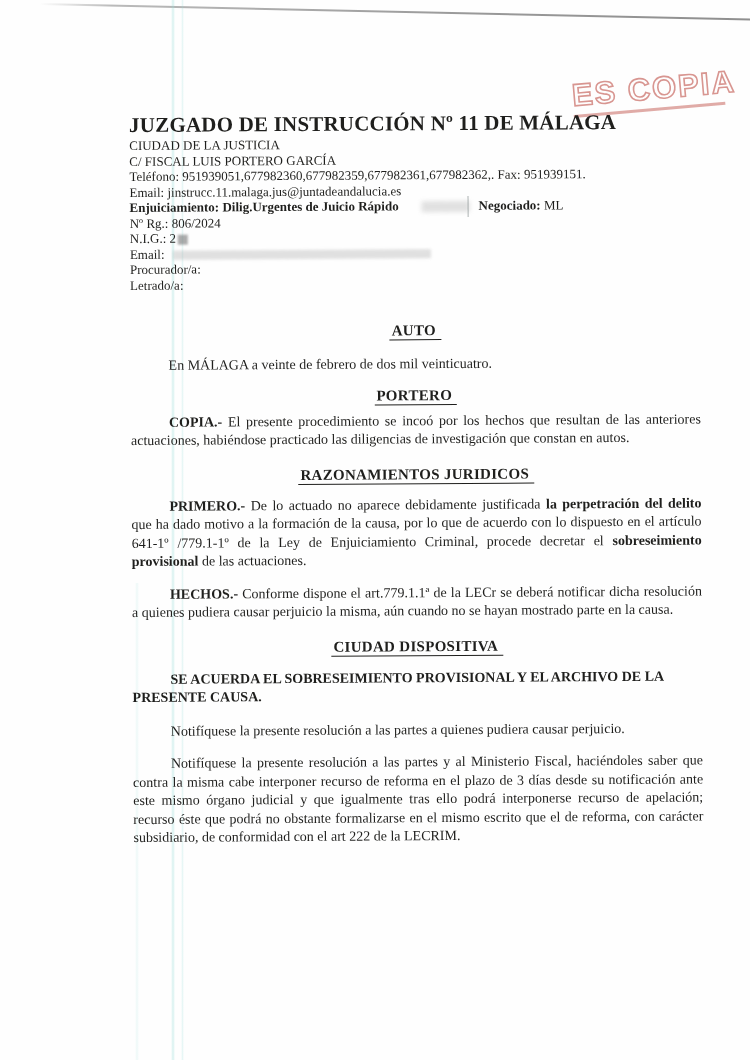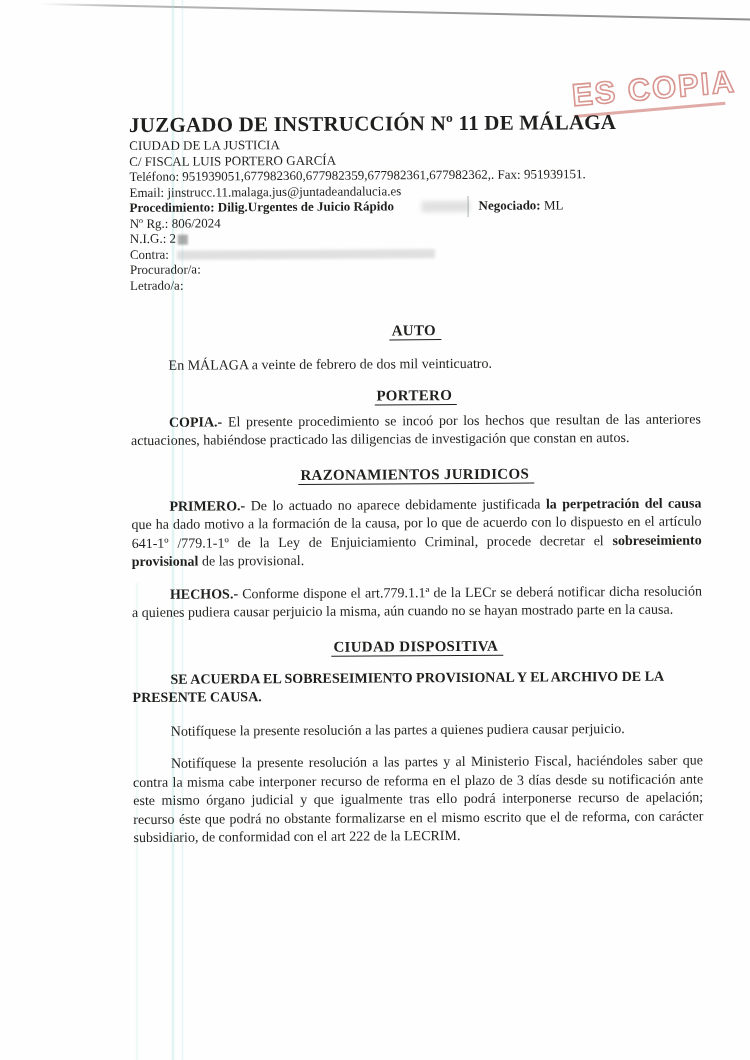--- a/index.html
+++ b/index.html
@@ -144,53 +144,53 @@
 
   <div class="content">
 
     <h1 class="court-title">JUZGADO DE INSTRUCCIÓN Nº 11 DE MÁLAGA</h1>
     <div class="hline">CIUDAD DE LA JUSTICIA</div>
     <div class="hline">C/ FISCAL LUIS PORTERO GARCÍA</div>
     <div class="hline">Teléfono: 951939051,677982360,677982359,677982361,677982362,. Fax: 951939151.</div>
     <div class="hline">Email: jinstrucc.11.malaga.jus@juntadeandalucia.es</div>
 
     <div class="hline proc-row">
-      <span class="b">Procedimiento:</span>
+      <span class="b">Enjuiciamiento:</span>
       <span class="b">Dilig.Urgentes de Juicio Rápido</span>
       <span class="redact redact-proc"></span>
       <span class="vsep"></span>
       <span class="negociado"><span class="b">Negociado:</span> <span>ML</span></span>
     </div>
 
     <div class="hline">Nº Rg.: 806/2024</div>
     <div class="hline"><span>N.I.G.: 2</span><span class="redact redact-nig"></span></div>
-    <div class="hline"><span>Contra:</span><span class="redact redact-contra"></span></div>
+    <div class="hline"><span>Email:</span><span class="redact redact-contra"></span></div>
     <div class="hline">Procurador/a:</div>
     <div class="hline">Letrado/a:</div>
 
     <div class="heading m-auto"><span class="hu">AUTO</span></div>
 
     <p class="para p-date">En MÁLAGA a veinte de febrero de dos mil veinticuatro.</p>
 
     <div class="heading m-hechos"><span class="hu">PORTERO</span></div>
 
     <p class="para just p-unico">
       <span class="b">COPIA.-</span>
       <span>El presente procedimiento se incoó por los hechos que resultan de las anteriores actuaciones, habiéndose practicado las diligencias de investigación que constan en autos.</span>
     </p>
 
     <div class="heading m-razon"><span class="hu">RAZONAMIENTOS JURIDICOS</span></div>
 
     <p class="para just p-primero">
       <span class="b">PRIMERO.-</span>
       <span>De lo actuado no aparece debidamente justificada</span>
-      <span class="b">la perpetración del causa</span>
+      <span class="b">la perpetración del delito</span>
       <span>que ha dado motivo a la formación de la causa, por lo que de acuerdo con lo dispuesto en el artículo 641-1º /779.1-1º de la Ley de Enjuiciamiento Criminal, procede decretar el</span>
       <span class="b">sobreseimiento provisional</span>
-      <span>de las provisional.</span>
+      <span>de las actuaciones.</span>
     </p>
 
     <p class="para just p-segundo">
       <span class="b">HECHOS.-</span>
       <span>Conforme dispone el art.779.1.1ª de la LECr se deberá notificar dicha resolución a quienes pudiera causar perjuicio la misma, aún cuando no se hayan mostrado parte en la causa.</span>
     </p>
 
     <div class="heading m-parte"><span class="hu">CIUDAD DISPOSITIVA</span></div>
 
     <p class="para p-acuerda">SE ACUERDA EL SOBRESEIMIENTO PROVISIONAL Y EL ARCHIVO DE LA PRESENTE CAUSA.</p>

